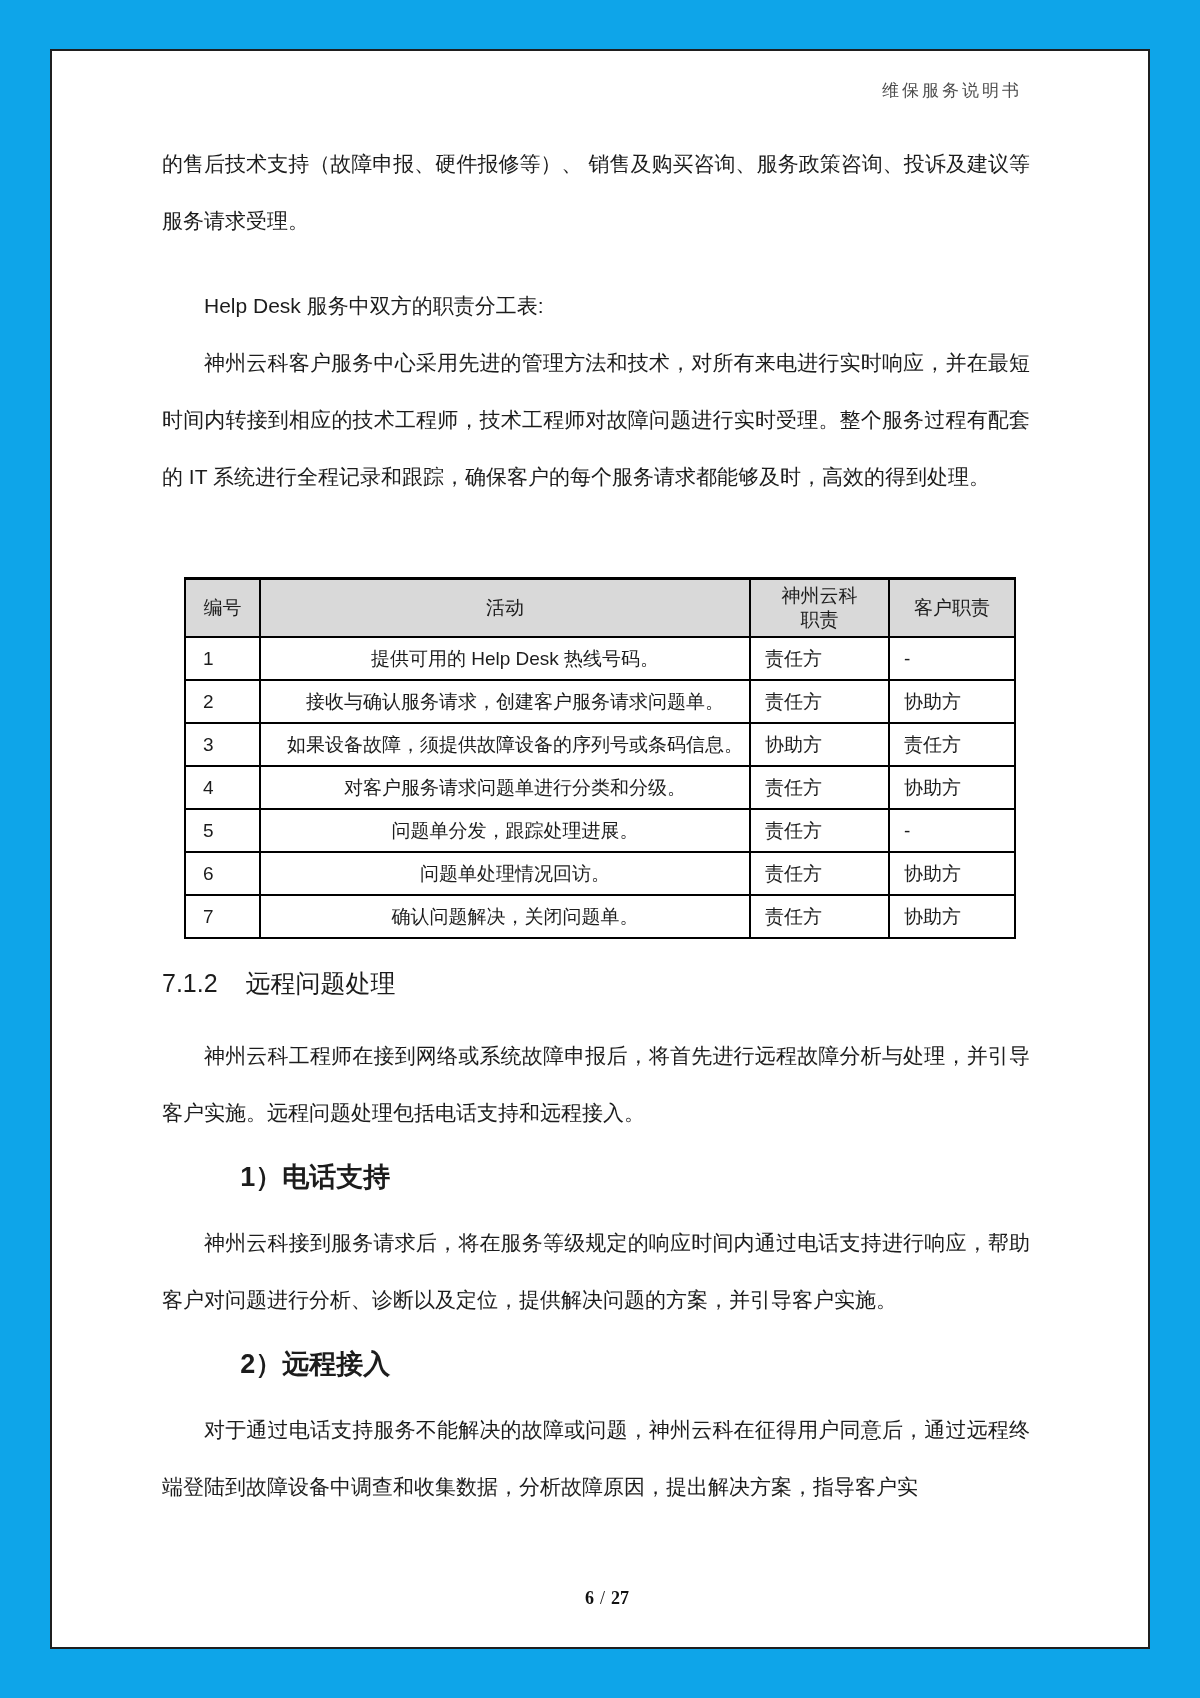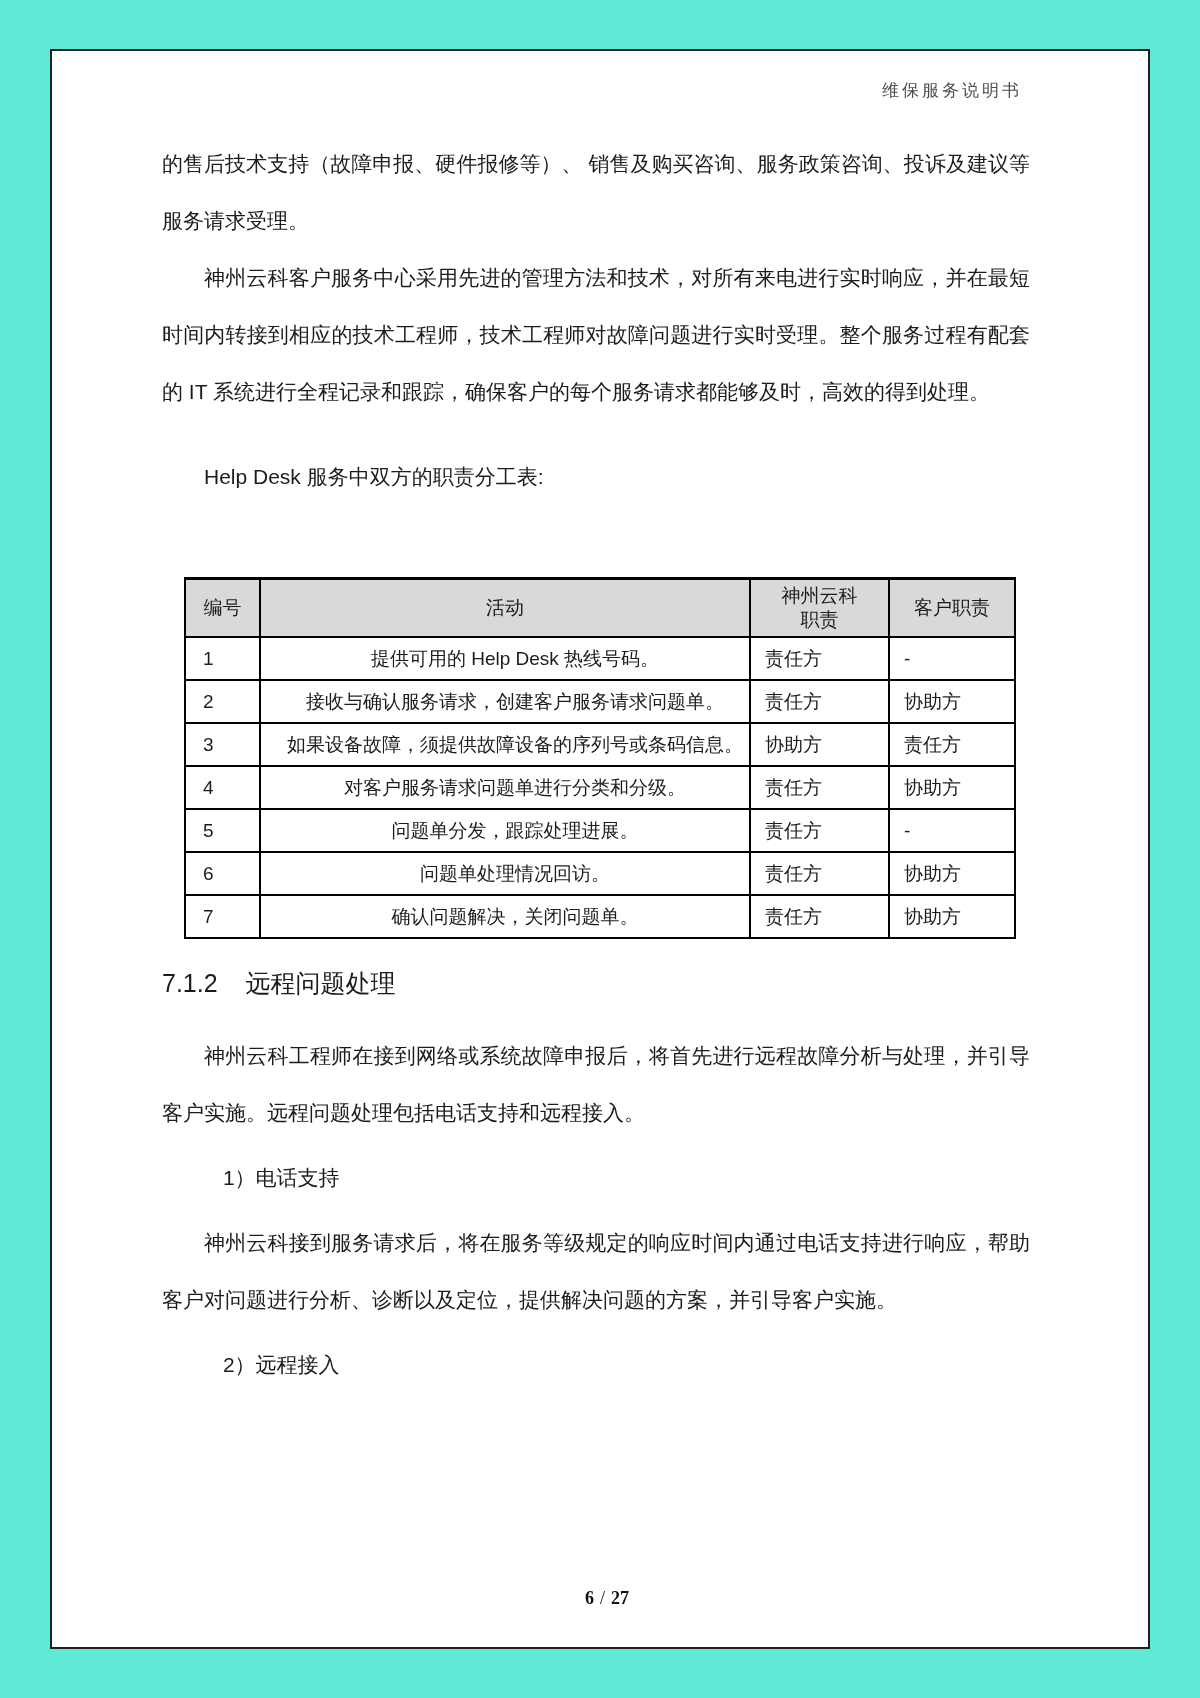--- a/index.html
+++ b/index.html
@@ -8,21 +8,21 @@
     background: #ffffff;
     width: 1200px;
     height: 1698px;
     font-family: "Liberation Sans", sans-serif;
     color: #1c1c1c;
   }
   .page {
     position: relative;
     width: 1200px;
     height: 1698px;
-    background: #5eead4;
+    background: #0ea5e9;
     overflow: hidden;
   }
   .page-frame {
     position: absolute;
     left: 50px;
     top: 49px;
     width: 1096px;
     height: 1596px;
     border: 2px solid #1f1f1f;
     background: #ffffff;
@@ -91,23 +91,23 @@
     margin: 24px 0 0 0;
     font-size: 25px;
     font-weight: 400;
     line-height: 40px;
     color: #1c1c1c;
   }
   .section-heading .sec-title { margin-left: 28px; }
   .para.after-heading { margin-top: 24px; }
   .sub-label {
     margin: 8px 0 0 0;
-    font-size: 21px;
+    font-size: 27px;
     line-height: 57px;
-    font-weight: 400;
+    font-weight: 700;
     text-indent: 2.9em;
   }
   .para.after-label { margin-top: 8px; }
   .page-footer {
     position: absolute;
     bottom: 38px;
     left: 0;
     width: 100%;
     text-align: center;
     font-family: "Liberation Serif", serif;
@@ -123,23 +123,23 @@
 
 <div class="page">
   <div class="page-frame">
 
     <div class="running-header">维保服务说明书</div>
 
     <div class="content">
 
       <p class="para">的售后技术支持（故障申报、硬件报修等）、 销售及购买咨询、服务政策咨询、投诉及建议等服务请求受理。</p>
 
+      <p class="para indent table-intro">Help Desk 服务中双方的职责分工表:</p>
+
       <p class="para indent">神州云科客户服务中心采用先进的管理方法和技术，对所有来电进行实时响应，并在最短时间内转接到相应的技术工程师，技术工程师对故障问题进行实时受理。整个服务过程有配套的 IT 系统进行全程记录和跟踪，确保客户的每个服务请求都能够及时，高效的得到处理。</p>
-
-      <p class="para indent table-intro">Help Desk 服务中双方的职责分工表:</p>
 
       <table class="resp-table">
         <colgroup>
           <col class="w-no">
             <col class="w-act">
             <col class="w-dcy">
             <col class="w-cus">
         </colgroup>
         <thead>
           <tr>
@@ -201,20 +201,21 @@
       </h2>
 
       <p class="para indent after-heading">神州云科工程师在接到网络或系统故障申报后，将首先进行远程故障分析与处理，并引导客户实施。远程问题处理包括电话支持和远程接入。</p>
 
       <p class="sub-label">1）电话支持</p>
 
       <p class="para indent after-label">神州云科接到服务请求后，将在服务等级规定的响应时间内通过电话支持进行响应，帮助客户对问题进行分析、诊断以及定位，提供解决问题的方案，并引导客户实施。</p>
 
       <p class="sub-label">2）远程接入</p>
 
+      <p class="para indent after-label">对于通过电话支持服务不能解决的故障或问题，神州云科在征得用户同意后，通过远程终端登陆到故障设备中调查和收集数据，分析故障原因，提出解决方案，指导客户实</p>
 
     </div>
 
     <div class="page-footer">
       <span class="pg-num">6</span><span class="pg-sep">/</span><span class="pg-num">27</span>
     </div>
 
   </div>
 </div>
 

